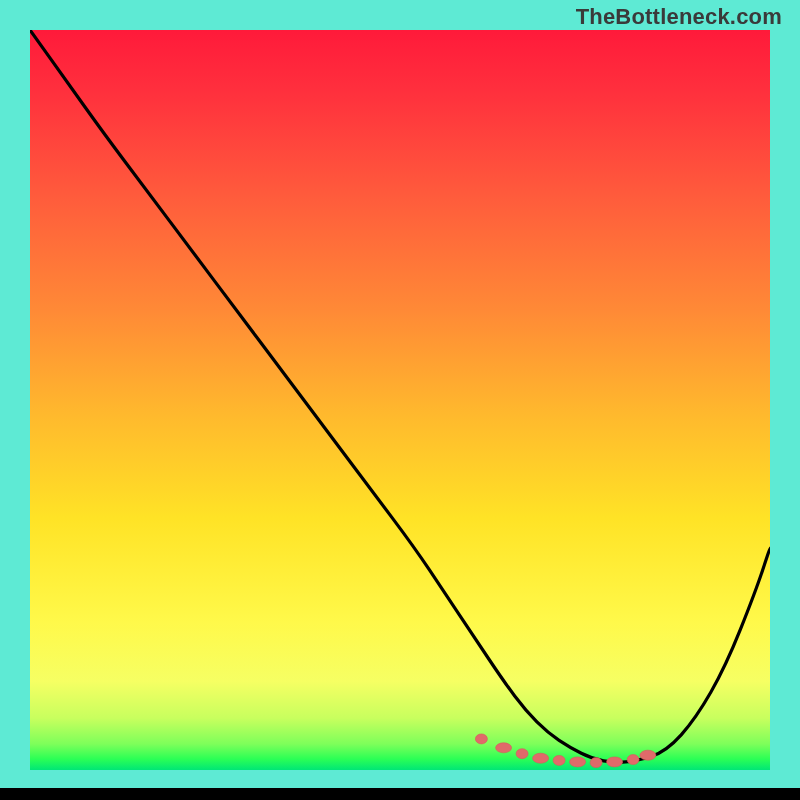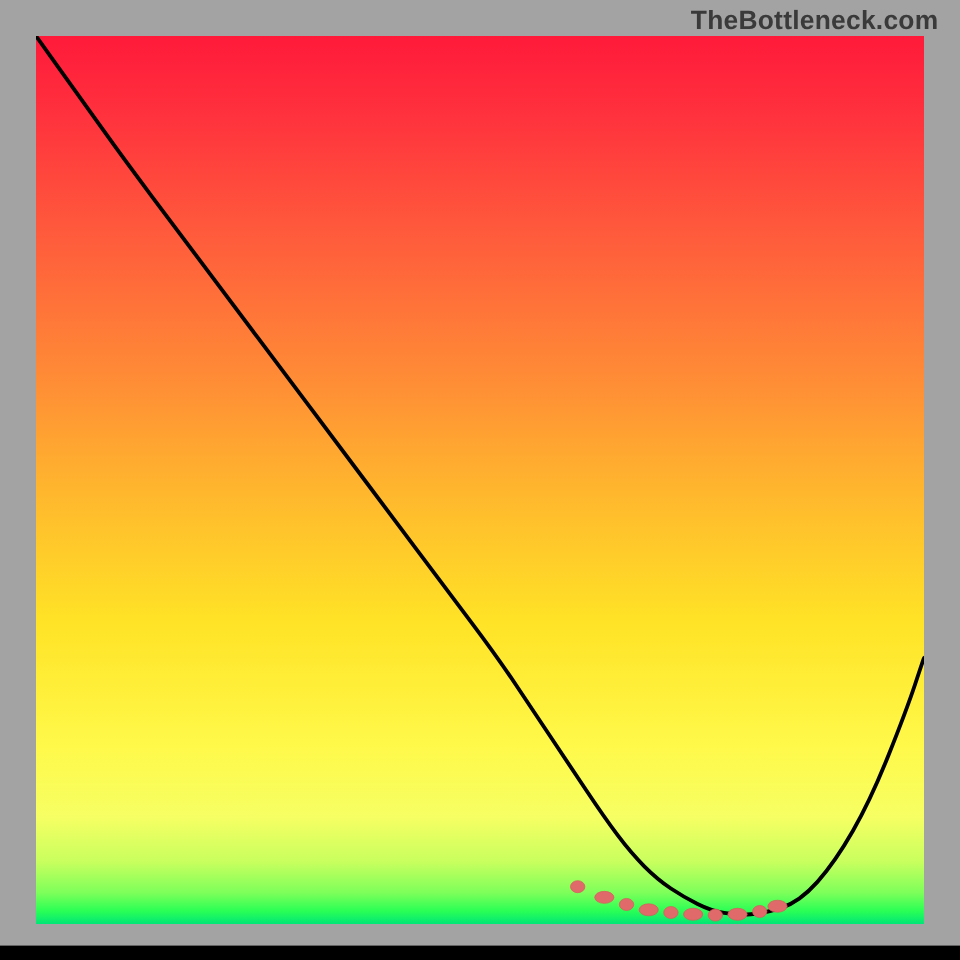--- a/index.html
+++ b/index.html
@@ -10,21 +10,21 @@
     background: #000;
     overflow: hidden;
     font-family: Arial, Helvetica, sans-serif;
   }
   .frame {
     position: absolute;
     left: 0;
     top: 0;
     width: 800px;
     height: 788px;
-    background: #a3a3a3;
+    background: #5eead4;
   }
   .plot-area {
     position: absolute;
     left: 30px;
     top: 30px;
     width: 740px;
     height: 740px;
     
     background: linear-gradient(to bottom,
       #ff1a3a 0%,

